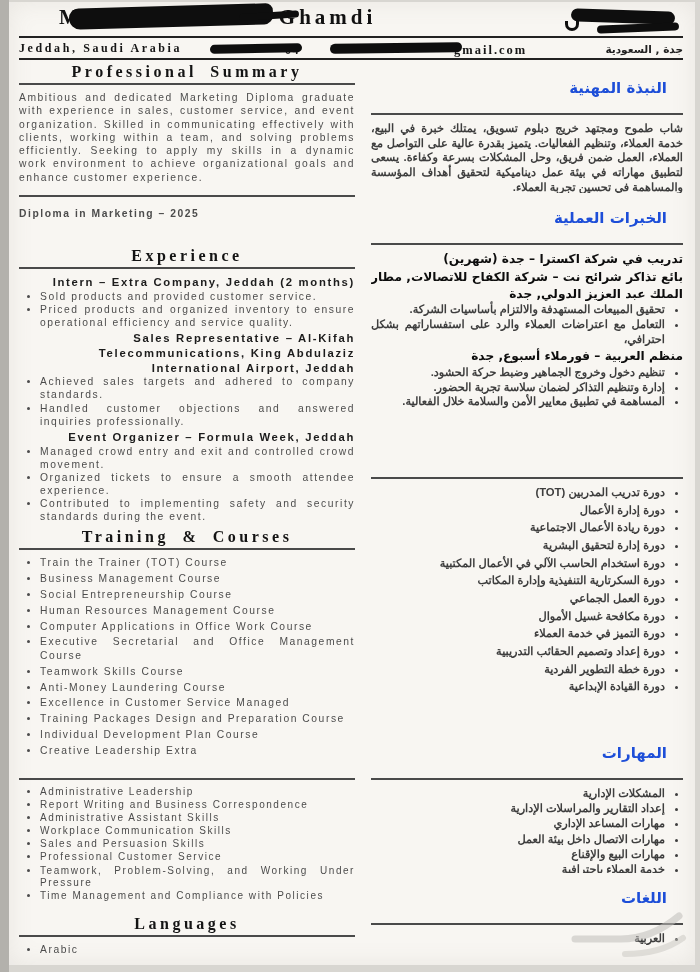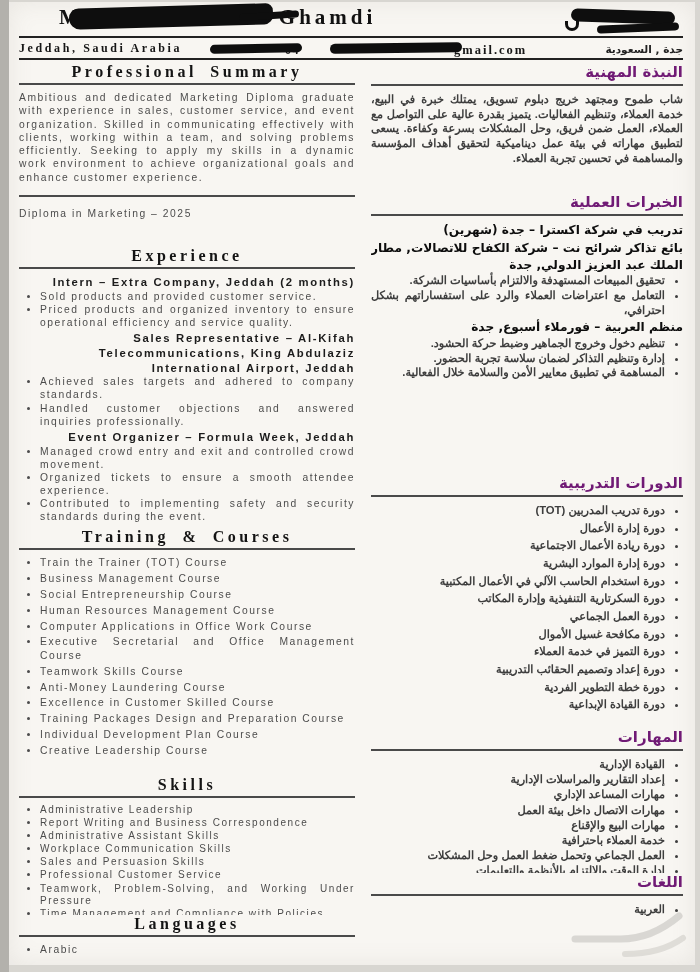--- a/index.html
+++ b/index.html
@@ -52,23 +52,23 @@
     letter-spacing:3.5px;word-spacing:6px;color:#141414;text-align:center;}
   .c-en .hrule{border-bottom:2px solid #4a4a4a;margin:2px 0 6px;}
   .c-en p{margin:0;font-size:10.3px;letter-spacing:1.55px;color:#4c4c4c;line-height:1.29;}
   .c-en ul{margin:0;padding-left:21px;}
   .c-en li{font-size:10.3px;letter-spacing:1.55px;color:#4c4c4c;line-height:1.28;}
   .c-en .role{font-size:11.3px;font-weight:bold;letter-spacing:1.7px;color:#1c1c1c;
     line-height:1.3;margin-top:2px;text-align:right;}
   .c-en .s4 li{margin-bottom:2.5px;line-height:1.3;}
   .c-en .s5 li{font-size:10px;line-height:1.21;margin-bottom:1px;}
   .c-en .s6 li{margin-bottom:9px;margin-top:2px;}
-  .edu-line{padding-top:4px;}
-  
-  .c-ar h2{margin:0;font-family:"DejaVu Sans",sans-serif;font-weight:bold;font-size:15px;color:#701a75;}
+  .edu-line{padding-top:4px;font-weight:bold;}
+  
+  .c-ar h2{margin:16px;font-family:"DejaVu Sans",sans-serif;font-weight:bold;font-size:15px;color:#1d4ed8;}
   .c-ar .hrule{border-bottom:2px solid #4a4a4a;margin:3px 0 6px;}
   .c-ar p,.c-ar li{font-family:Liberation Sans, sans-serif;font-size:11.3px;font-weight:bold;
     color:#3e3e3e;line-height:1.3;}
   .c-ar p{margin:0;text-align:justify;}
   .c-ar ul{margin:0;padding:0 18px 0 0;}
   .c-ar .role{font-family:"DejaVu Sans",sans-serif;font-weight:bold;font-size:12.2px;color:#0d0d0d;
     line-height:1.35;margin-top:2px;text-align:justify;}
   .c-ar li{text-align:justify;}
   .c-ar .s4 li{margin-bottom:3px;}
   .c-ar .s5 li{margin-bottom:0.5px;}
@@ -147,28 +147,27 @@
         <div class="hrule"></div>
         <ul>
             <li>Train the Trainer (TOT) Course</li>
             <li>Business Management Course</li>
             <li>Social Entrepreneurship Course</li>
             <li>Human Resources Management Course</li>
             <li>Computer Applications in Office Work Course</li>
             <li>Executive Secretarial and Office Management Course</li>
             <li>Teamwork Skills Course</li>
             <li>Anti-Money Laundering Course</li>
-            <li>Excellence in Customer Skilled Course</li>
+            <li>Excellence in Customer Service Managed</li>
             <li>Training Packages Design and Preparation Course</li>
             <li>Individual Development Plan Course</li>
-            <li>Creative Leadership Course</li>
+            <li>Creative Leadership Extra</li>
           </ul>
       </section>
       <section class="s5">
-        <h2>Skills</h2>
         <div class="hrule"></div>
         <ul>
             <li>Administrative Leadership</li>
             <li>Report Writing and Business Correspondence</li>
             <li>Administrative Assistant Skills</li>
             <li>Workplace Communication Skills</li>
             <li>Sales and Persuasion Skills</li>
             <li>Professional Customer Service</li>
             <li>Teamwork, Problem-Solving, and Working Under Pressure</li>
             <li>Time Management and Compliance with Policies</li>
@@ -207,42 +206,41 @@
               <div class="role">منظم العربية – فورملاء أسبوع, جدة</div>
               <ul>
                 <li>تنظيم دخول وخروج الجماهير وضبط حركة الحشود.</li>
                 <li>إدارة وتنظيم التذاكر لضمان سلاسة تجربة الحضور.</li>
                 <li>المساهمة في تطبيق معايير الأمن والسلامة خلال الفعالية.</li>
               </ul>
             </div>
           </div>
       </section>
       <section class="s4">
-        <h2>الدورات التدريبية</h2>
         <div class="hrule"></div>
         <ul>
             <li>دورة تدريب المدربين (TOT)</li>
             <li>دورة إدارة الأعمال</li>
             <li>دورة ريادة الأعمال الاجتماعية</li>
-            <li>دورة إدارة الموارد البشرية</li>
+            <li>دورة إدارة لتحقيق البشرية</li>
             <li>دورة استخدام الحاسب الآلي في الأعمال المكتبية</li>
             <li>دورة السكرتارية التنفيذية وإدارة المكاتب</li>
             <li>دورة العمل الجماعي</li>
             <li>دورة مكافحة غسيل الأموال</li>
             <li>دورة التميز في خدمة العملاء</li>
             <li>دورة إعداد وتصميم الحقائب التدريبية</li>
             <li>دورة خطة التطوير الفردية</li>
             <li>دورة القيادة الإبداعية</li>
           </ul>
       </section>
       <section class="s5">
         <h2>المهارات</h2>
         <div class="hrule"></div>
         <ul>
-            <li>القيادة الإدارية</li>
+            <li>المشكلات الإدارية</li>
             <li>إعداد التقارير والمراسلات الإدارية</li>
             <li>مهارات المساعد الإداري</li>
             <li>مهارات الاتصال داخل بيئة العمل</li>
             <li>مهارات البيع والإقناع</li>
             <li>خدمة العملاء باحترافية</li>
             <li>العمل الجماعي وتحمل ضغط العمل وحل المشكلات</li>
             <li>إدارة الوقت والالتزام بالأنظمة والتعليمات</li>
           </ul>
       </section>
       <section class="s6">

